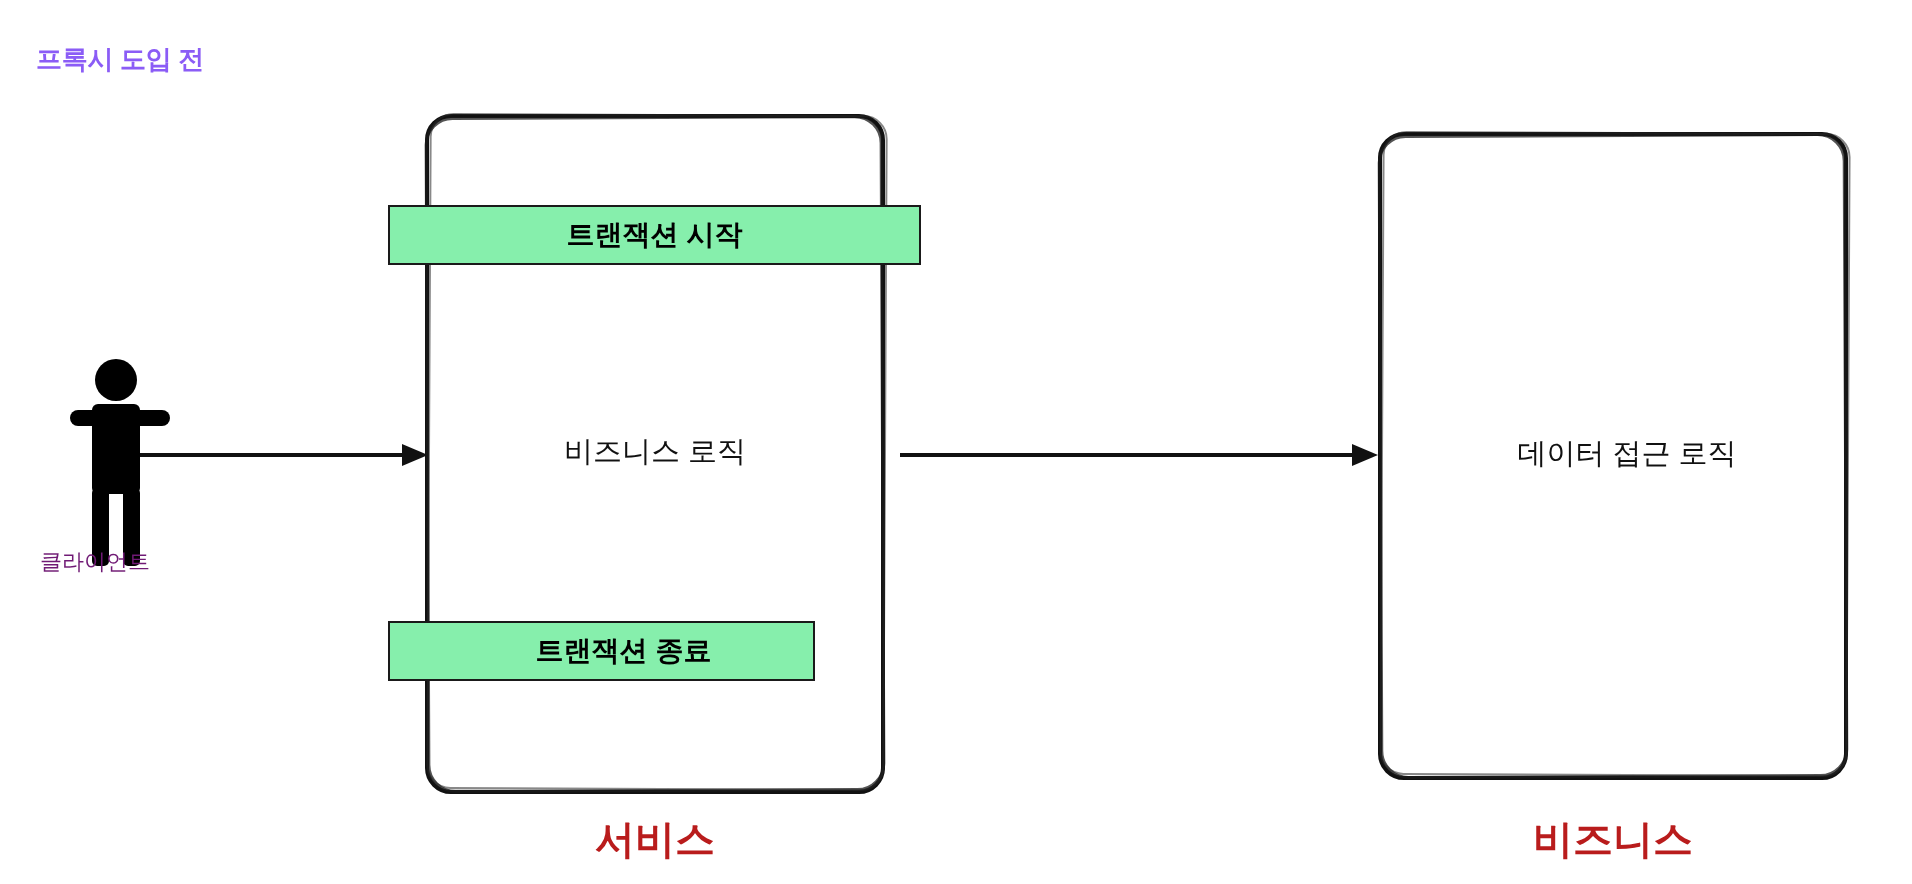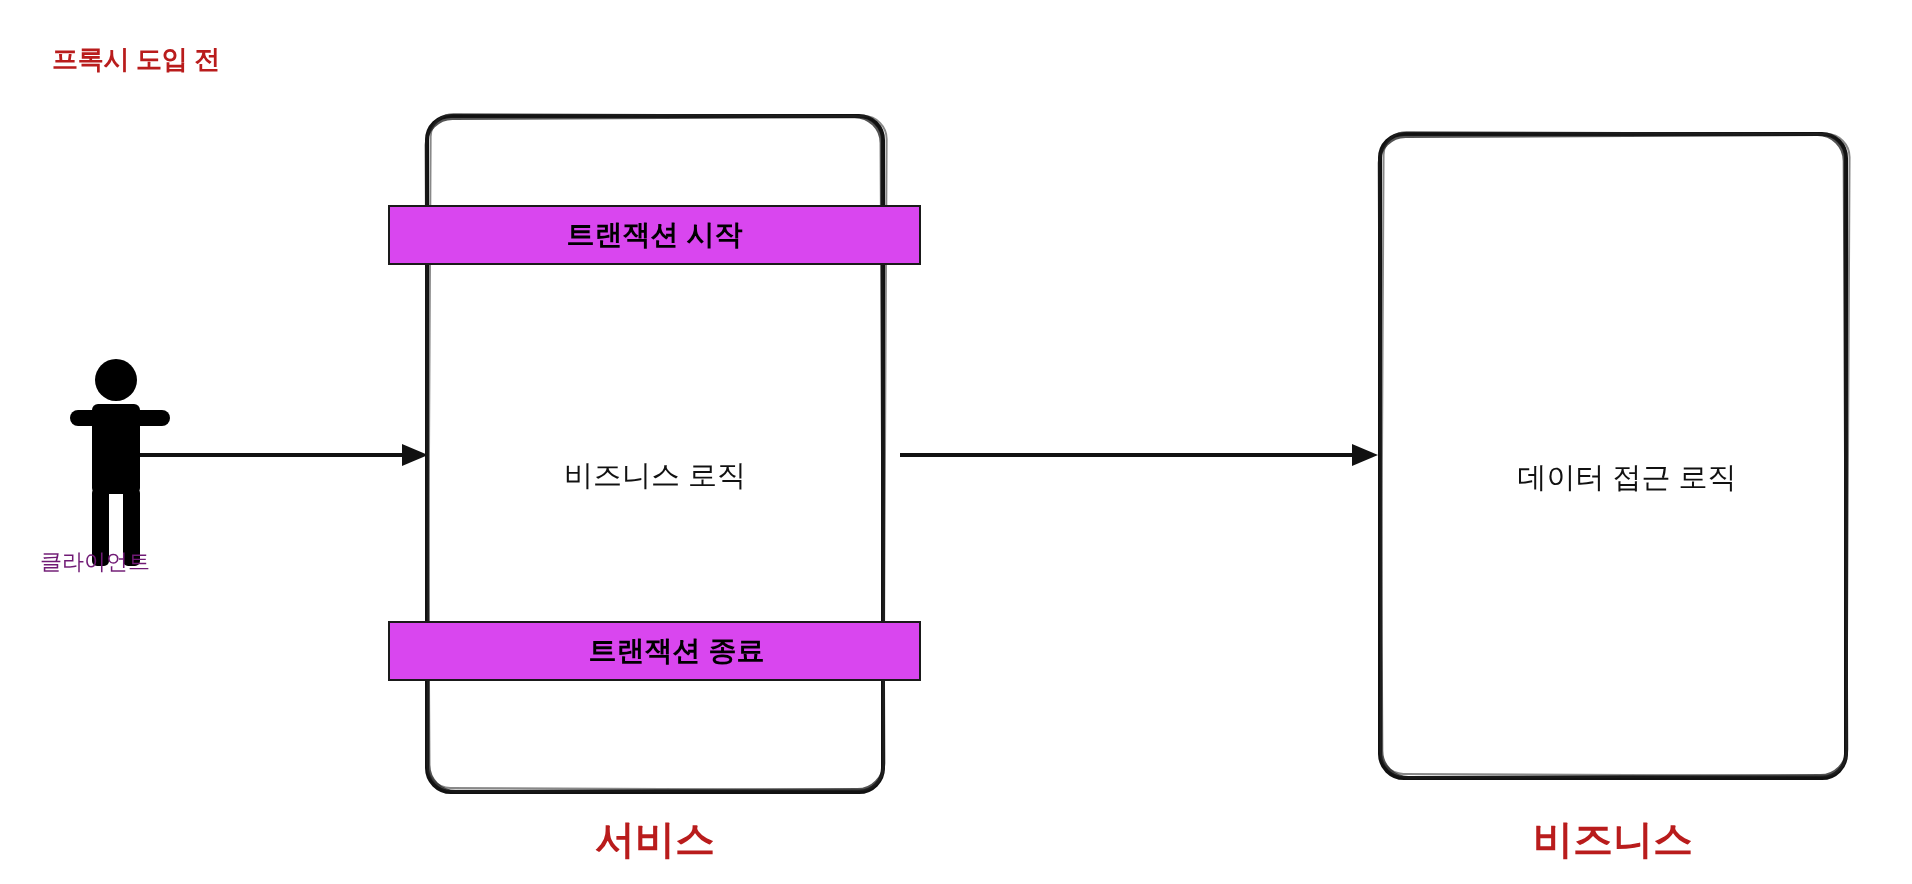--- a/index.html
+++ b/index.html
@@ -19,23 +19,22 @@
     left: 0; top: 0;
     width: 1912px;
     height: 884px;
   }
   .title {
     position: absolute;
     left: 36px;
     top: 42px;
     font-size: 26px;
     font-weight: bold;
-    color: #b91c1c;
+    color: #8b5cf6;
     letter-spacing: -0.3px;
-    margin-left: 16px;
   }
 
   
   .rough-box {
     position: absolute;
     border: 4px solid #111111;
     border-radius: 26px;
     background: #ffffff;
     box-sizing: border-box;
   }
@@ -73,48 +72,47 @@
     height: 648px;
   }
 
   .box-center-label {
     position: absolute;
     left: 0;
     width: 100%;
     text-align: center;
     font-size: 29px;
     color: #111111;
-    margin-top: 24px;
   }
   #service-center-label { top: 432px; }
   #repository-center-label { top: 434px; }
 
   
   .bar {
     position: absolute;
     box-sizing: border-box;
     border: 2px solid #1a1a1a;
-    background: #d946ef;
+    background: #86efac;
     display: flex;
     align-items: center;
     justify-content: center;
     font-size: 28px;
     font-weight: bold;
     color: #000000;
   }
   #bar-start {
     left: 388px;
     top: 205px;
     width: 533px;
     height: 60px;
   }
   #bar-end {
     left: 388px;
     top: 621px;
-    width: 533px;
+    width: 427px;
     height: 60px;
     padding-left: 44px;
   }
 
   
   .caption {
     position: absolute;
     text-align: center;
     font-size: 40px;
     font-weight: bold;

